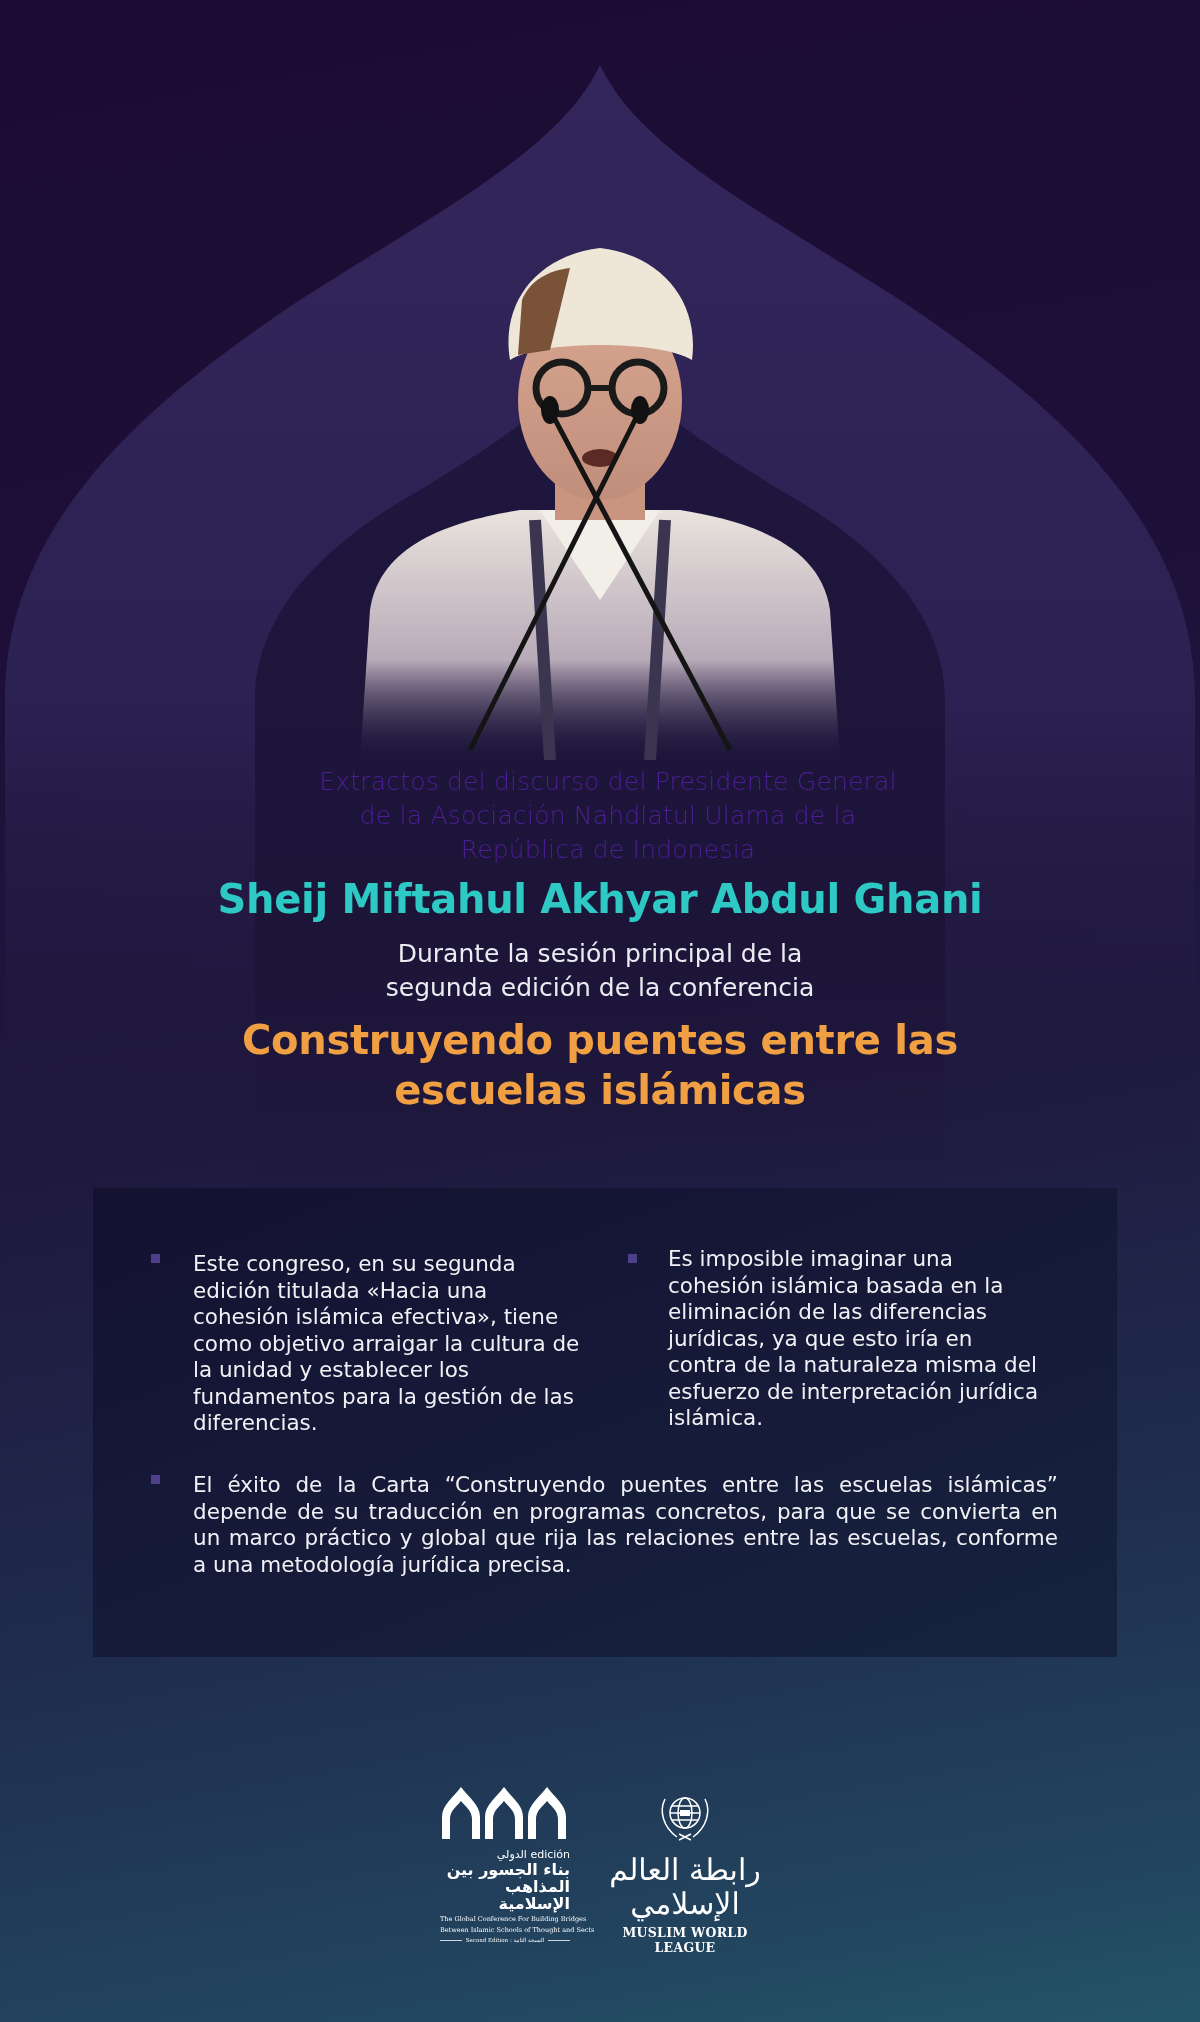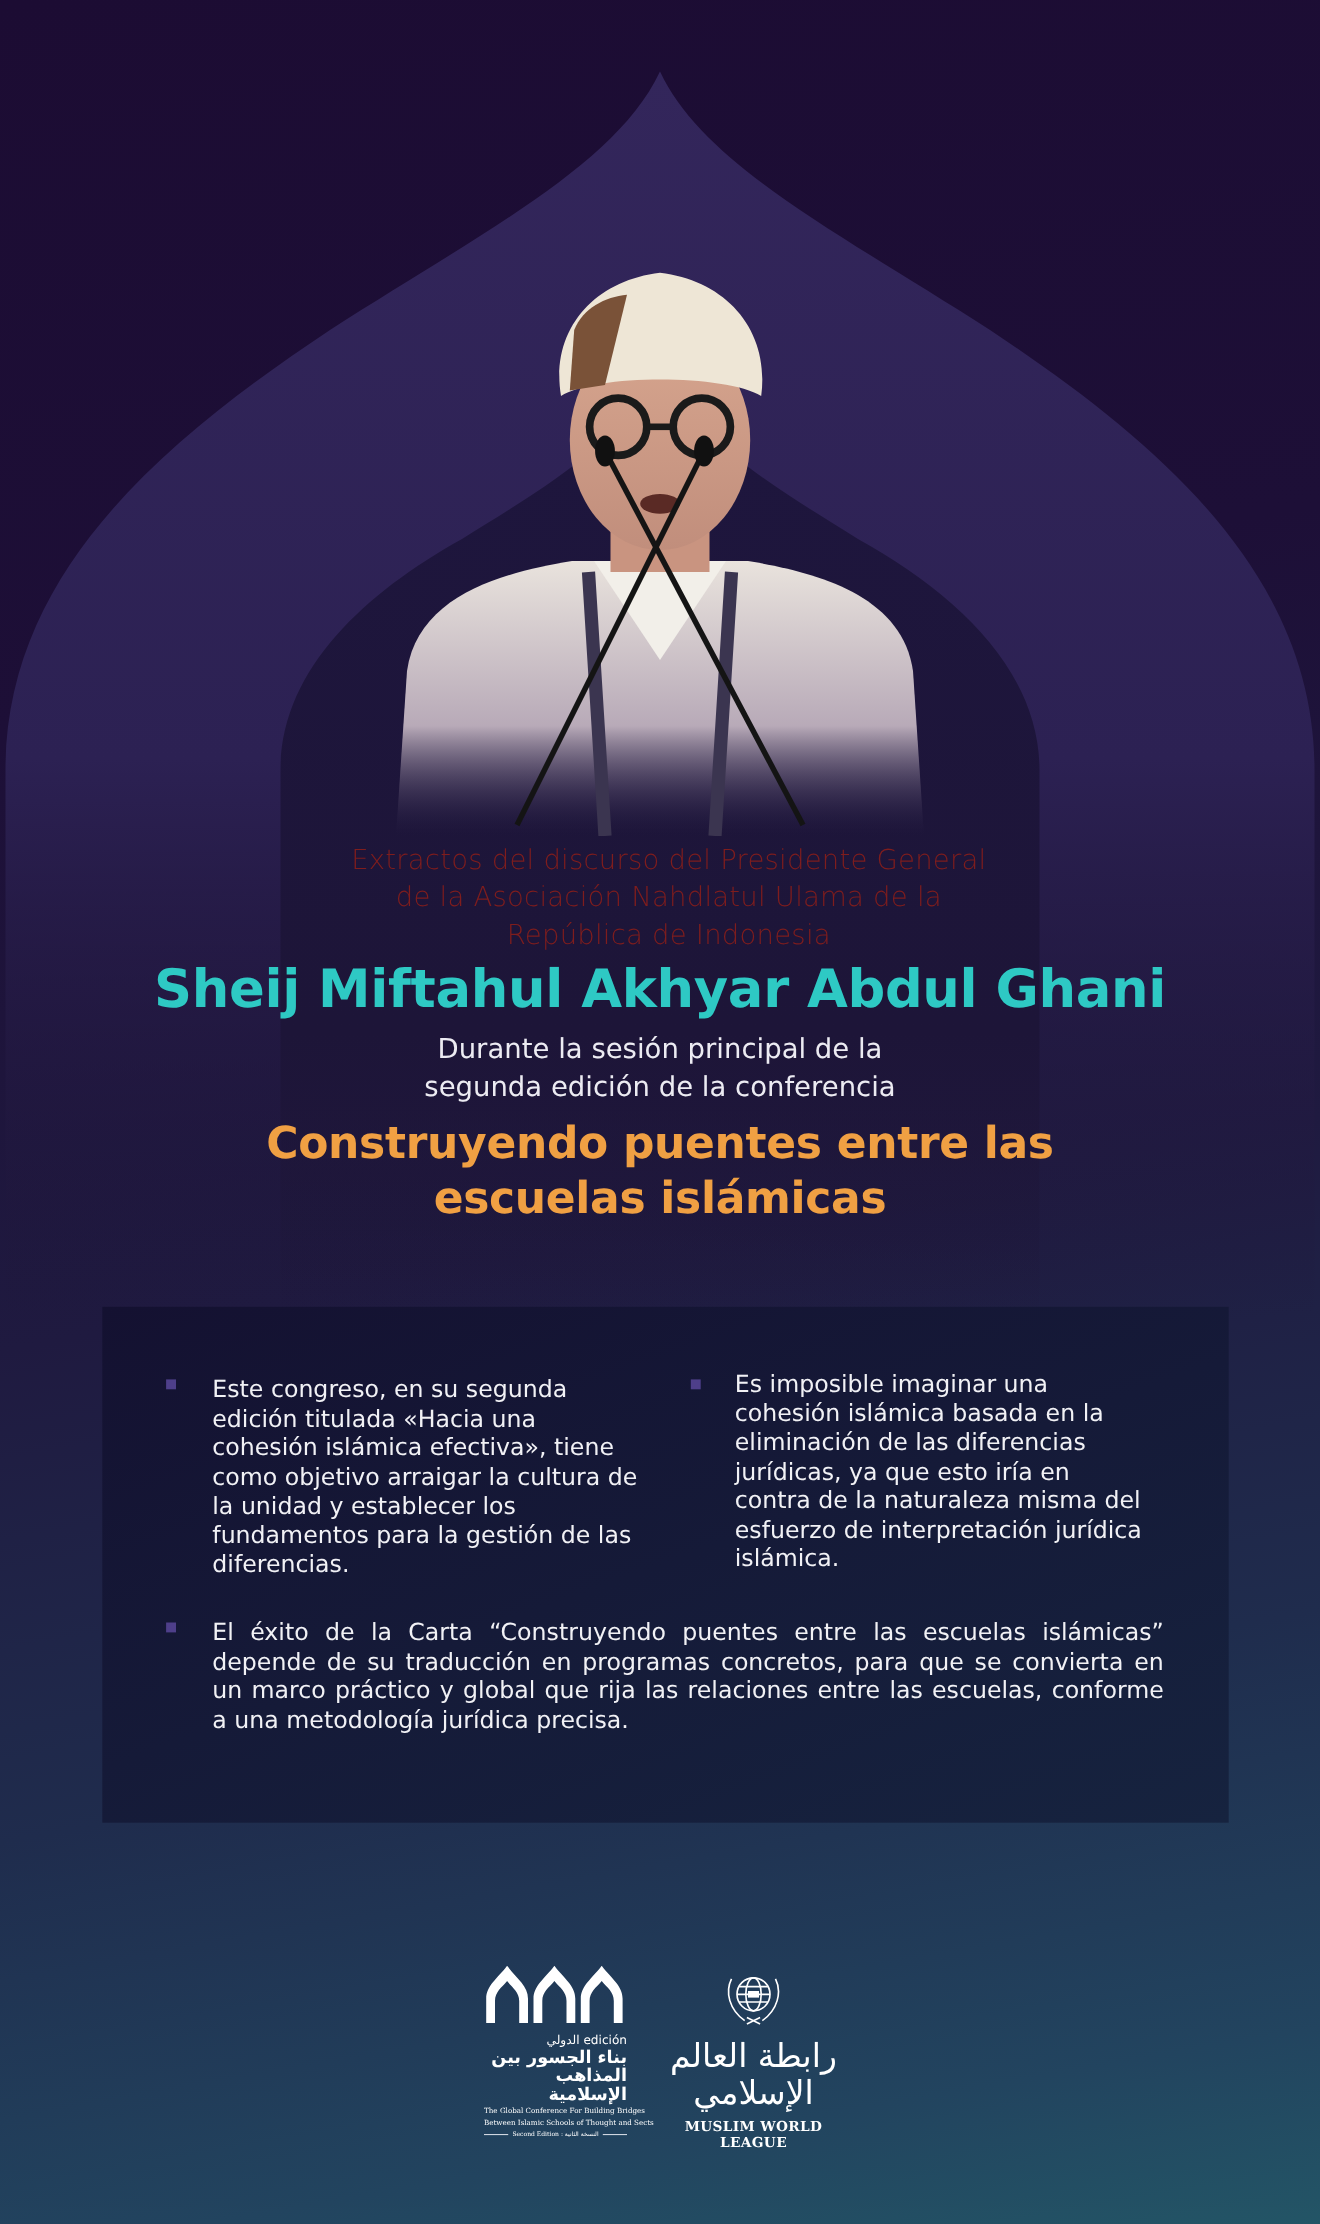--- a/index.html
+++ b/index.html
@@ -6,22 +6,22 @@
   body {
     width:1200px; height:2022px; position:relative; overflow:hidden;
     font-family:"DejaVu Sans", sans-serif;
     background: linear-gradient(170deg, #1c0c33 0%, #1d0f37 30%, #1f1a40 55%, #1f2c4d 75%, #22445f 92%, #235566 100%);
   }
   .bg-arches { position:absolute; left:0; top:0; width:1200px; height:1200px; }
   .portrait {
     position:absolute; left:300px; top:240px; width:600px; height:520px;
   }
   .hero-text { position:absolute; left:0; top:765px; width:1200px; text-align:center; }
-  .intro { color:#7f1d1d; font-size:25px; line-height:34px; font-weight:300; letter-spacing:0.2px;padding-left:16px; }
-  .speaker-name { color:#2ec9c4; font-size:48px; font-weight:bold; line-height:52px; margin-top:6px; letter-spacing:-0.3px; }
+  .intro { color:#4c1d95; font-size:25px; line-height:34px; font-weight:300; letter-spacing:0.2px;padding-left:16px; }
+  .speaker-name { color:#2ec9c4; font-size:40px; font-weight:bold; line-height:52px; margin-top:6px; letter-spacing:-0.3px; }
   .context { color:#ecebf2; font-size:25px; line-height:34px; margin-top:12px; }
   .conference-title { color:#f0a043; font-size:40px; font-weight:bold; line-height:50px; margin-top:10px; letter-spacing:-0.3px; }
 
   .panel {
     position:absolute; left:93px; top:1188px; width:1024px; height:469px;
     background: linear-gradient(160deg, #141131 0%, #151a38 50%, #16233f 100%);
   }
   .point { position:absolute; color:#f1f1f5; font-size:21.5px; line-height:26.5px; }
   .bullet {
     position:absolute; width:9px; height:9px; background:#4e3f8a;

